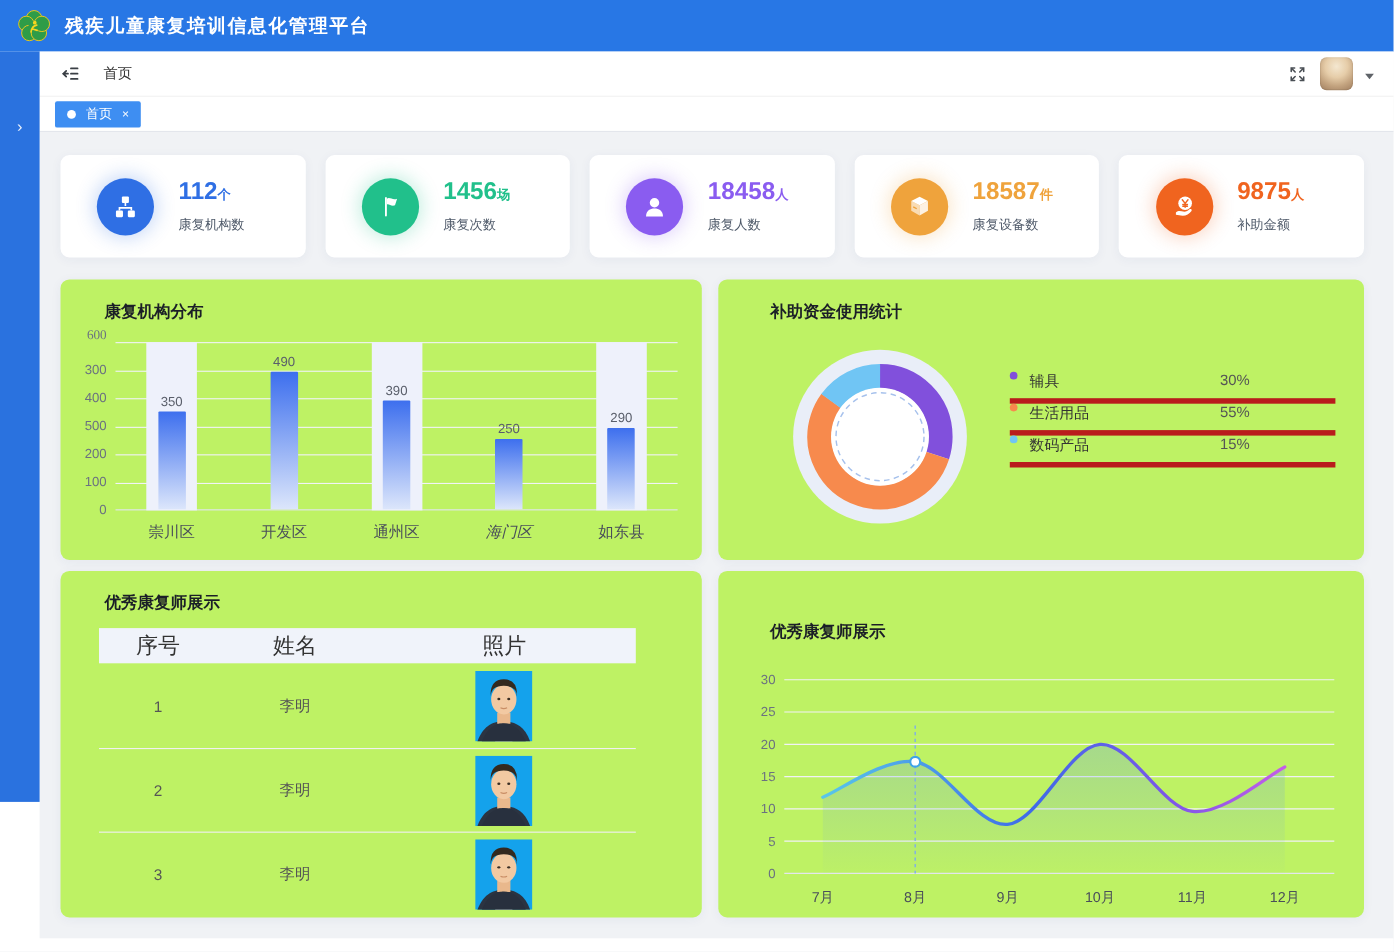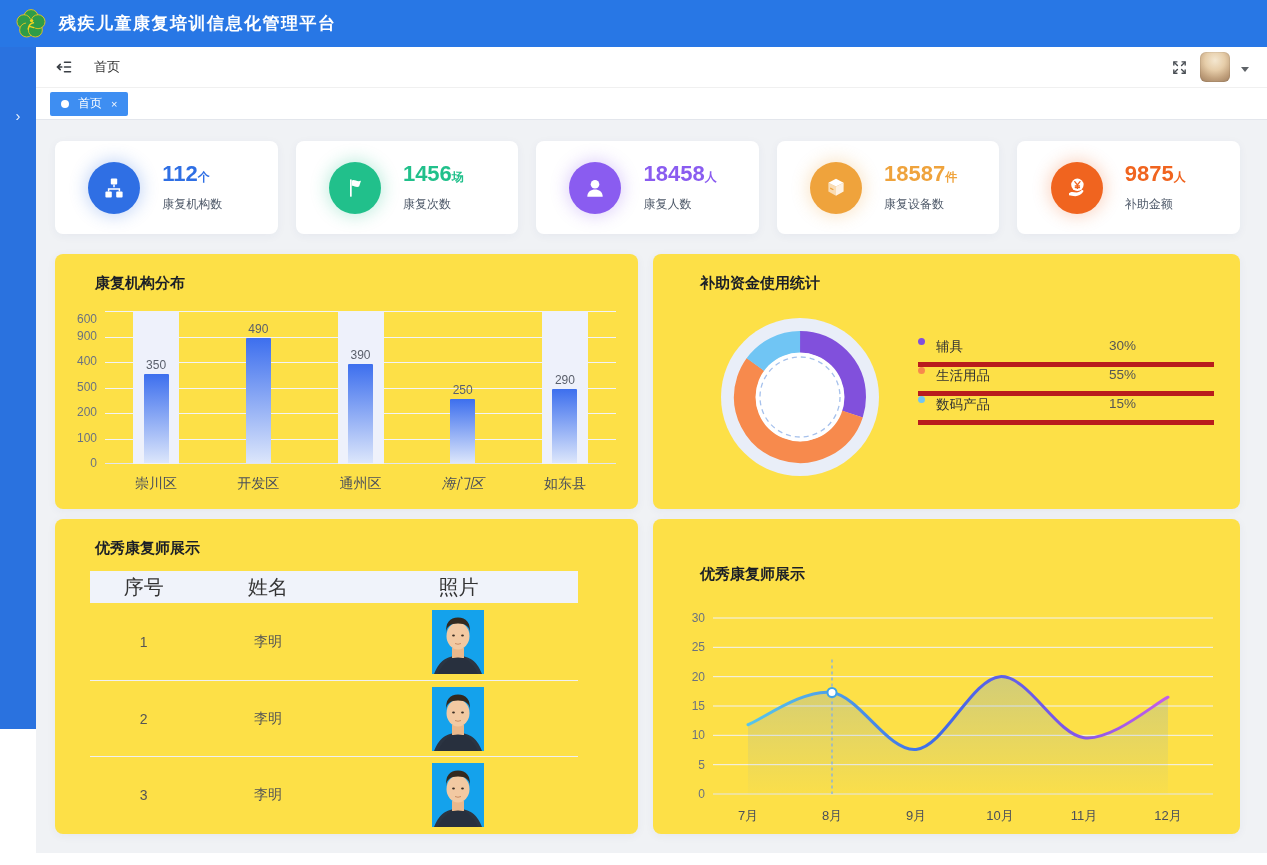--- a/index.html
+++ b/index.html
@@ -52,21 +52,21 @@
     display:flex; align-items:center; justify-content:center; gap:22px; }
   .stat-icon { width:52px; height:52px; border-radius:50%; display:flex; align-items:center; justify-content:center; flex:none; }
   .stat-text { display:flex; flex-direction:column; min-width:82px; }
   .stat-line { font-size:22px; font-weight:bold; line-height:24px; }
   .stat-unit { font-size:12px; font-weight:bold; }
   .stat-label { font-size:12px; color:#4E5969; margin-top:7px; }
 
   .grid-row { display:flex; gap:15px; }
   .row1 { margin-top:20px; }
   .row2 { margin-top:10px; }
-  .card { background:#fde047; border-radius:8px; box-shadow:0 2px 10px rgba(30,60,120,.05); position:relative; overflow:hidden;padding-left:17px; }
+  .card { background:#bef264; border-radius:8px; box-shadow:0 2px 10px rgba(30,60,120,.05); position:relative; overflow:hidden;padding-left:17px; }
   #bar-card { width:583px; height:255px; flex:none; }
   #donut-card { flex:1; height:255px; }
   #table-card { width:583px; height:315px; flex:none; }
   #line-card { flex:1; height:315px; }
   .card-title { position:absolute; top:20px; left:40px; font-size:15px; font-weight:bold; color:#1b1f27; }
   #donut-card .card-title { left:47px; }
   #line-card .card-title { left:47px; top:46px; }
 
   
   #bar-area { position:absolute; left:50px; top:57px; width:511px; height:153px; border-bottom:1px solid #E2E6EF; }
@@ -258,22 +258,22 @@
                 <div class="bar-x" style="left: 315.7px; font-style: italic;">海门区</div>
                 <div class="bar" style="left: 447.4px; height: 73.95px; background: linear-gradient(rgb(61, 111, 238) 0%, rgb(220, 230, 251) 100%);"></div>
                 <div class="bar-val" style="left: 429.9px; top: 62.05px; text-align: center;">290</div>
                 <div class="bar-x" style="left: 417.9px;">如东县</div>
               </div>
           <div class="ylab" style="top: 202px;">0</div>
               <div class="ylab" style="top: 176.5px;">100</div>
               <div class="ylab" style="top: 151px;">200</div>
               <div class="ylab" style="top: 125.5px;">500</div>
               <div class="ylab" style="top: 100px;">400</div>
-              <div class="ylab" style="top: 74.5px;">900</div>
-              <div class="ylab" style="top: 58px;">600</div>
+              <div class="ylab" style="top: 74.5px;">300</div>
+              <div class="ylab" style="top: 43px; font-family: Liberation Serif, serif;">600</div>
             </div>
 
           <div class="card" id="donut-card">
             <div class="card-title">补助资金使用统计</div>
             <svg id="donut-svg" width="160" height="160" viewBox="0 0 160 160">
                 <circle cx="80" cy="80" r="79" fill="#E9EEF8"></circle>
                 <circle cx="80" cy="80" r="55" fill="none" stroke="#8150DC" stroke-width="22" stroke-dasharray="103.67255756846318 241.9026343264141" transform="rotate(-90 80 80)"></circle>
                 <circle cx="80" cy="80" r="55" fill="none" stroke="#F78A4D" stroke-width="22" stroke-dasharray="190.06635554218252 155.50883635269474" transform="rotate(18 80 80)"></circle>
                 <circle cx="80" cy="80" r="55" fill="none" stroke="#70C5F4" stroke-width="22" stroke-dasharray="51.83627878423159 293.7389131106457" transform="rotate(216 80 80)"></circle>
                 <circle cx="80" cy="80" r="44.5" fill="#ffffff"></circle>

